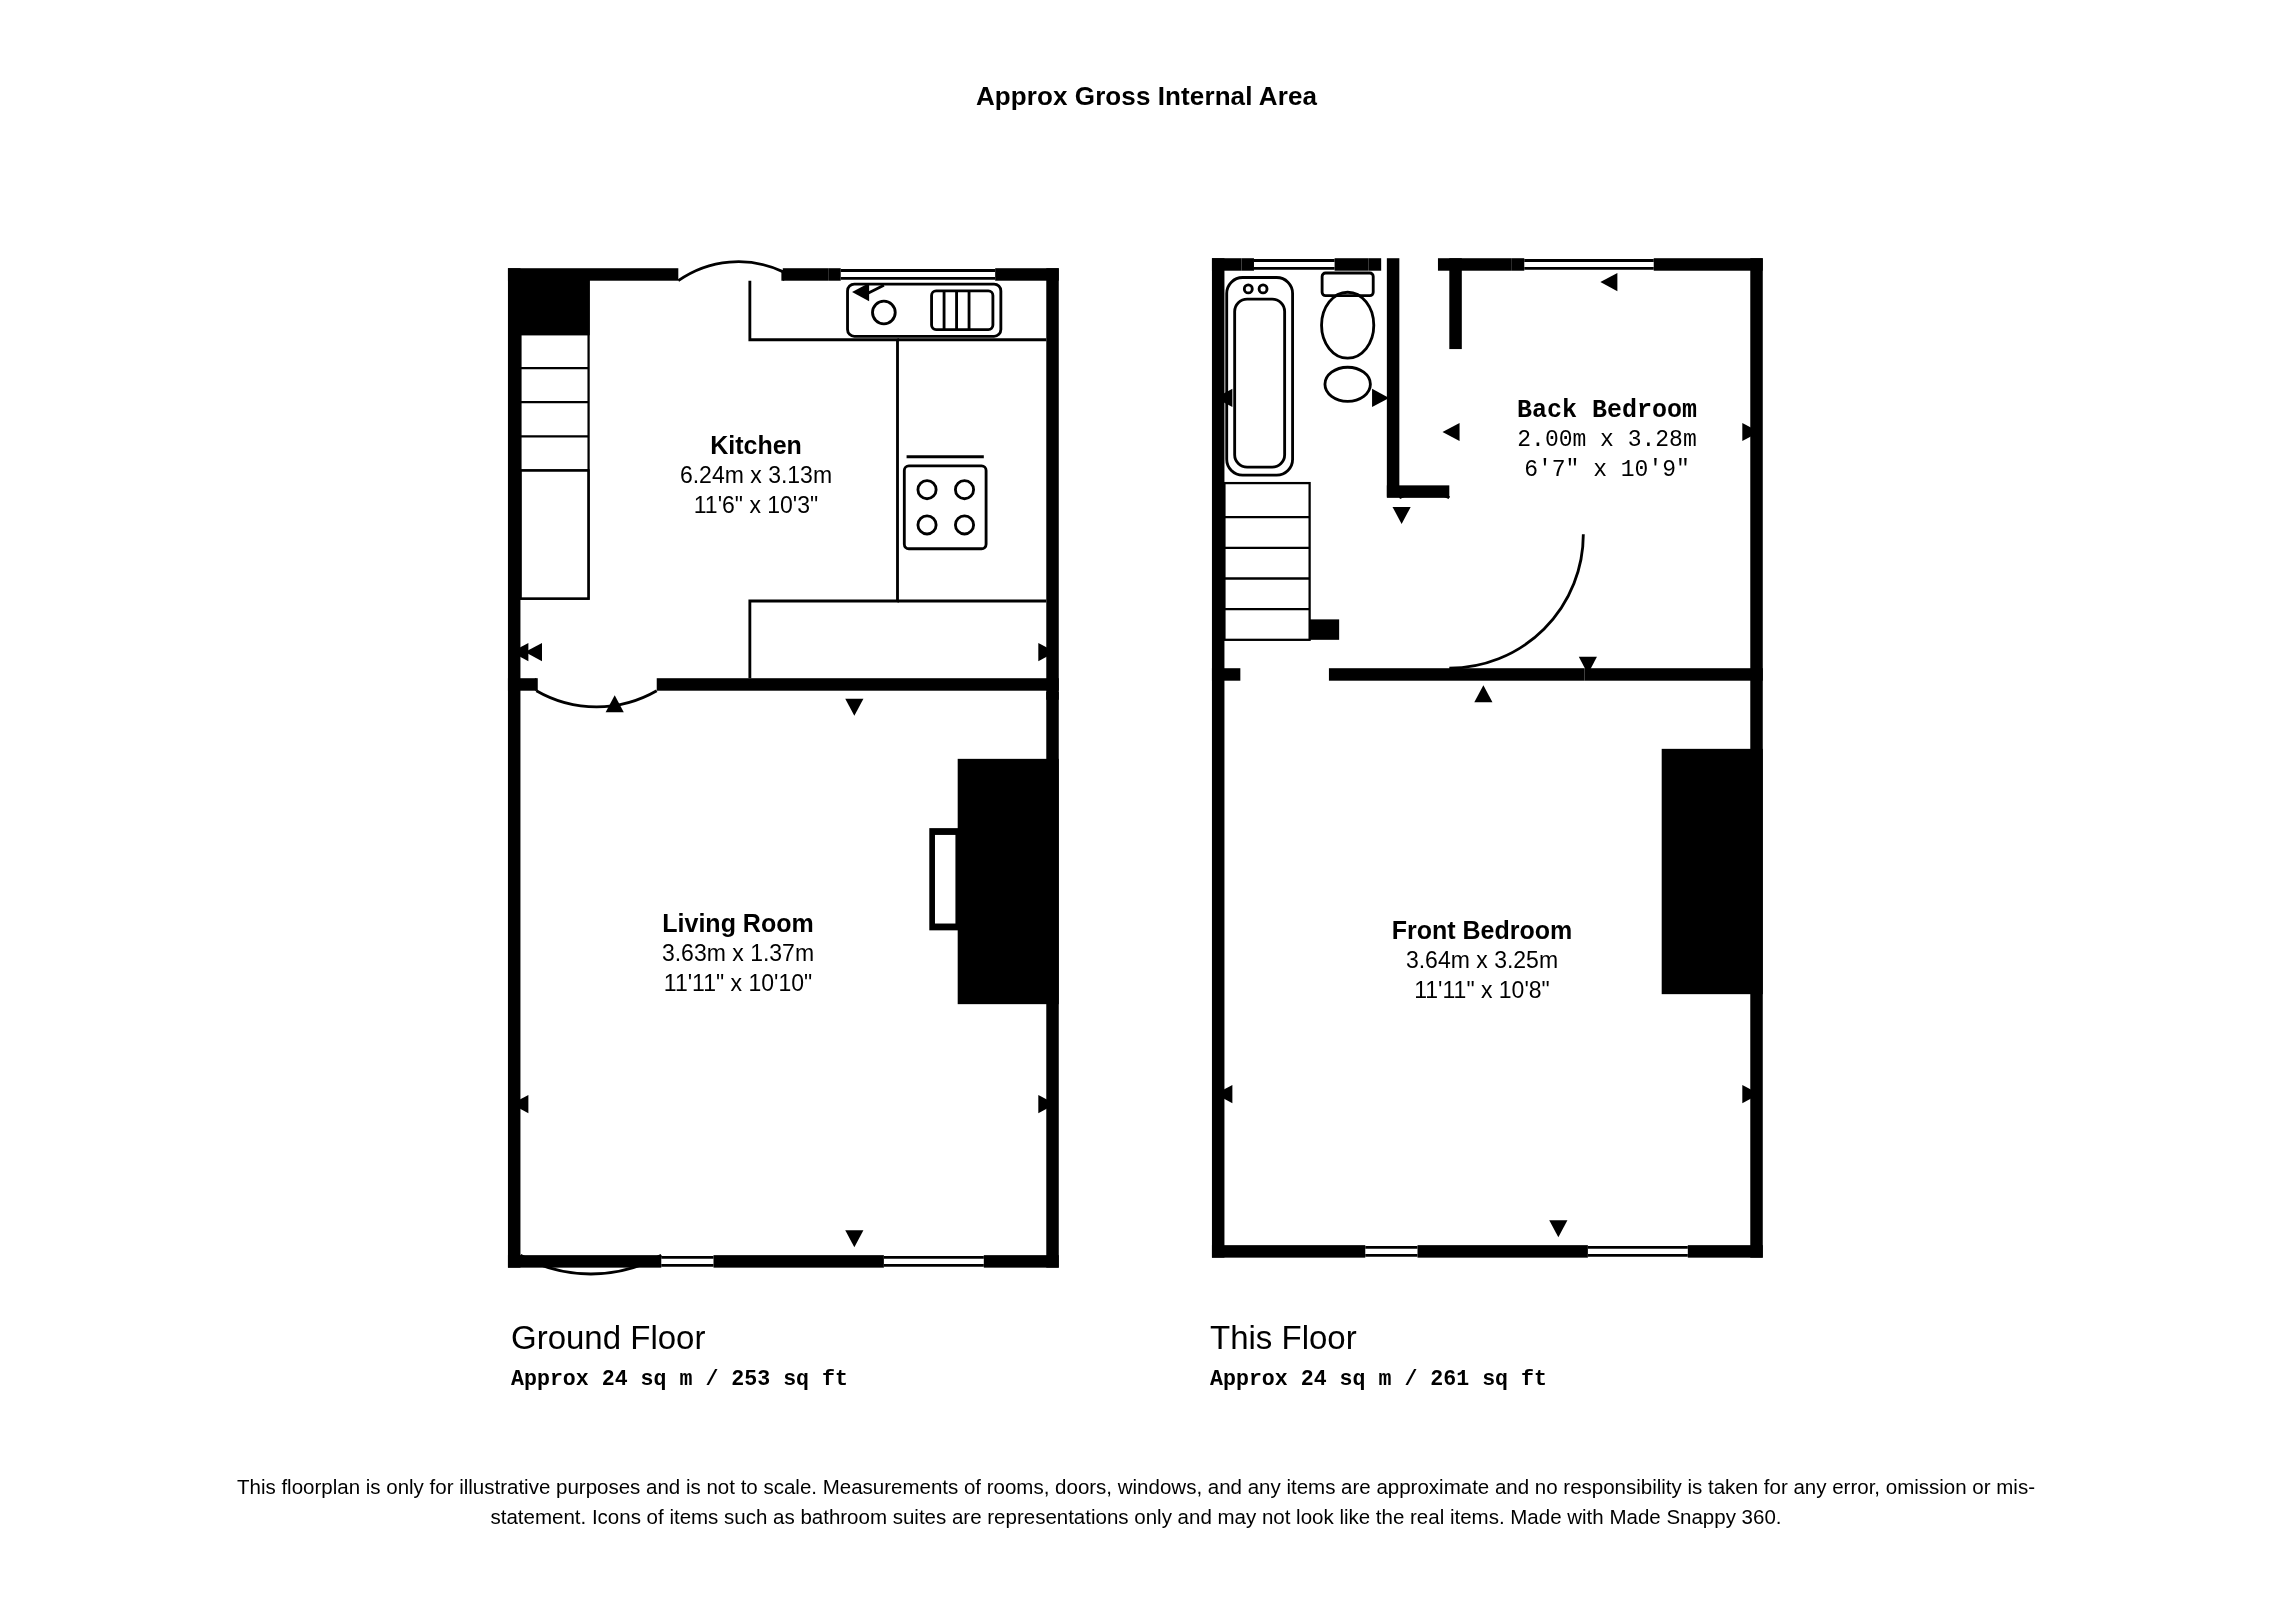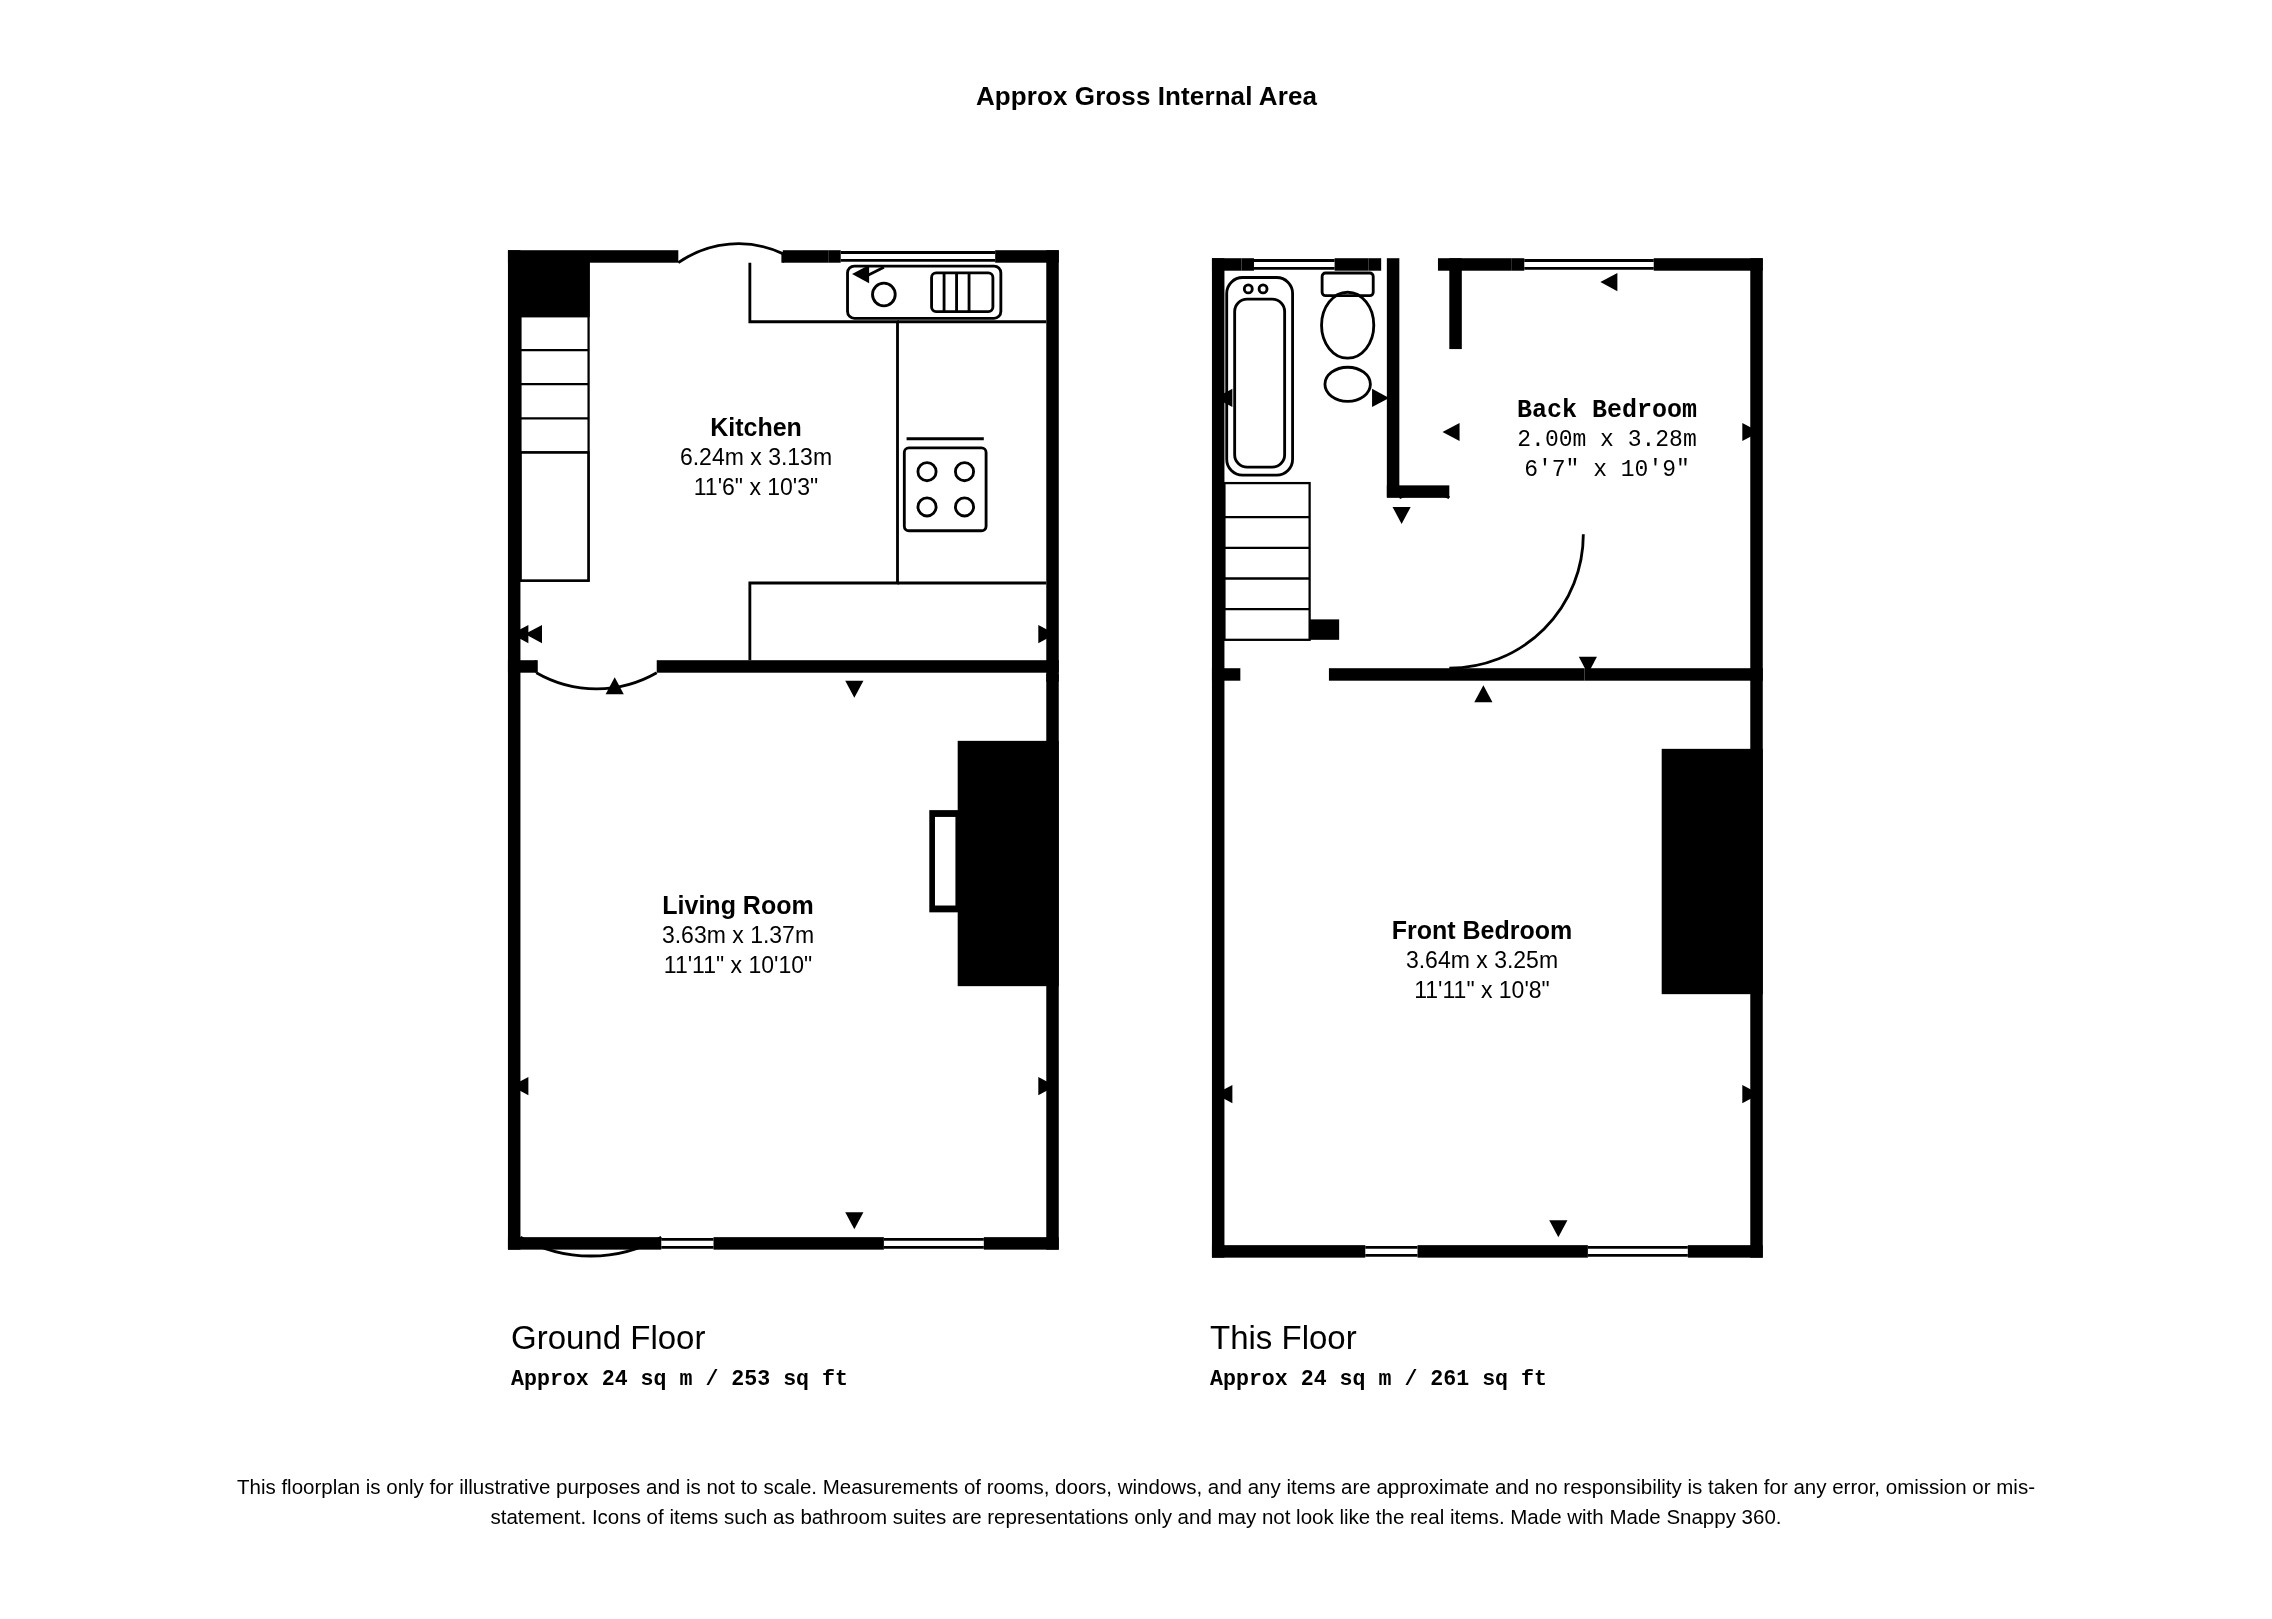--- a/index.html
+++ b/index.html
@@ -29,21 +29,21 @@
     font-size: 26px;
     font-weight: bold;
     letter-spacing: 0.1px;
     line-height: 1.28;
   }
 
   
   .plan {
     position: absolute;
   }
-  #ground-plan { left: 500px;  top: 242px; width: 636px; height: 1017px; }
+  #ground-plan { left: 500px;  top: 260px; width: 636px; height: 1017px; }
   #first-plan  { left: 1204px; top: 250px; width: 636px; height: 1017px; }
 
   
   .floor-caption {
     position: absolute;
     text-align: left;
   }
   .floor-caption .name {
     font-size: 33px;
     line-height: 1.2;

